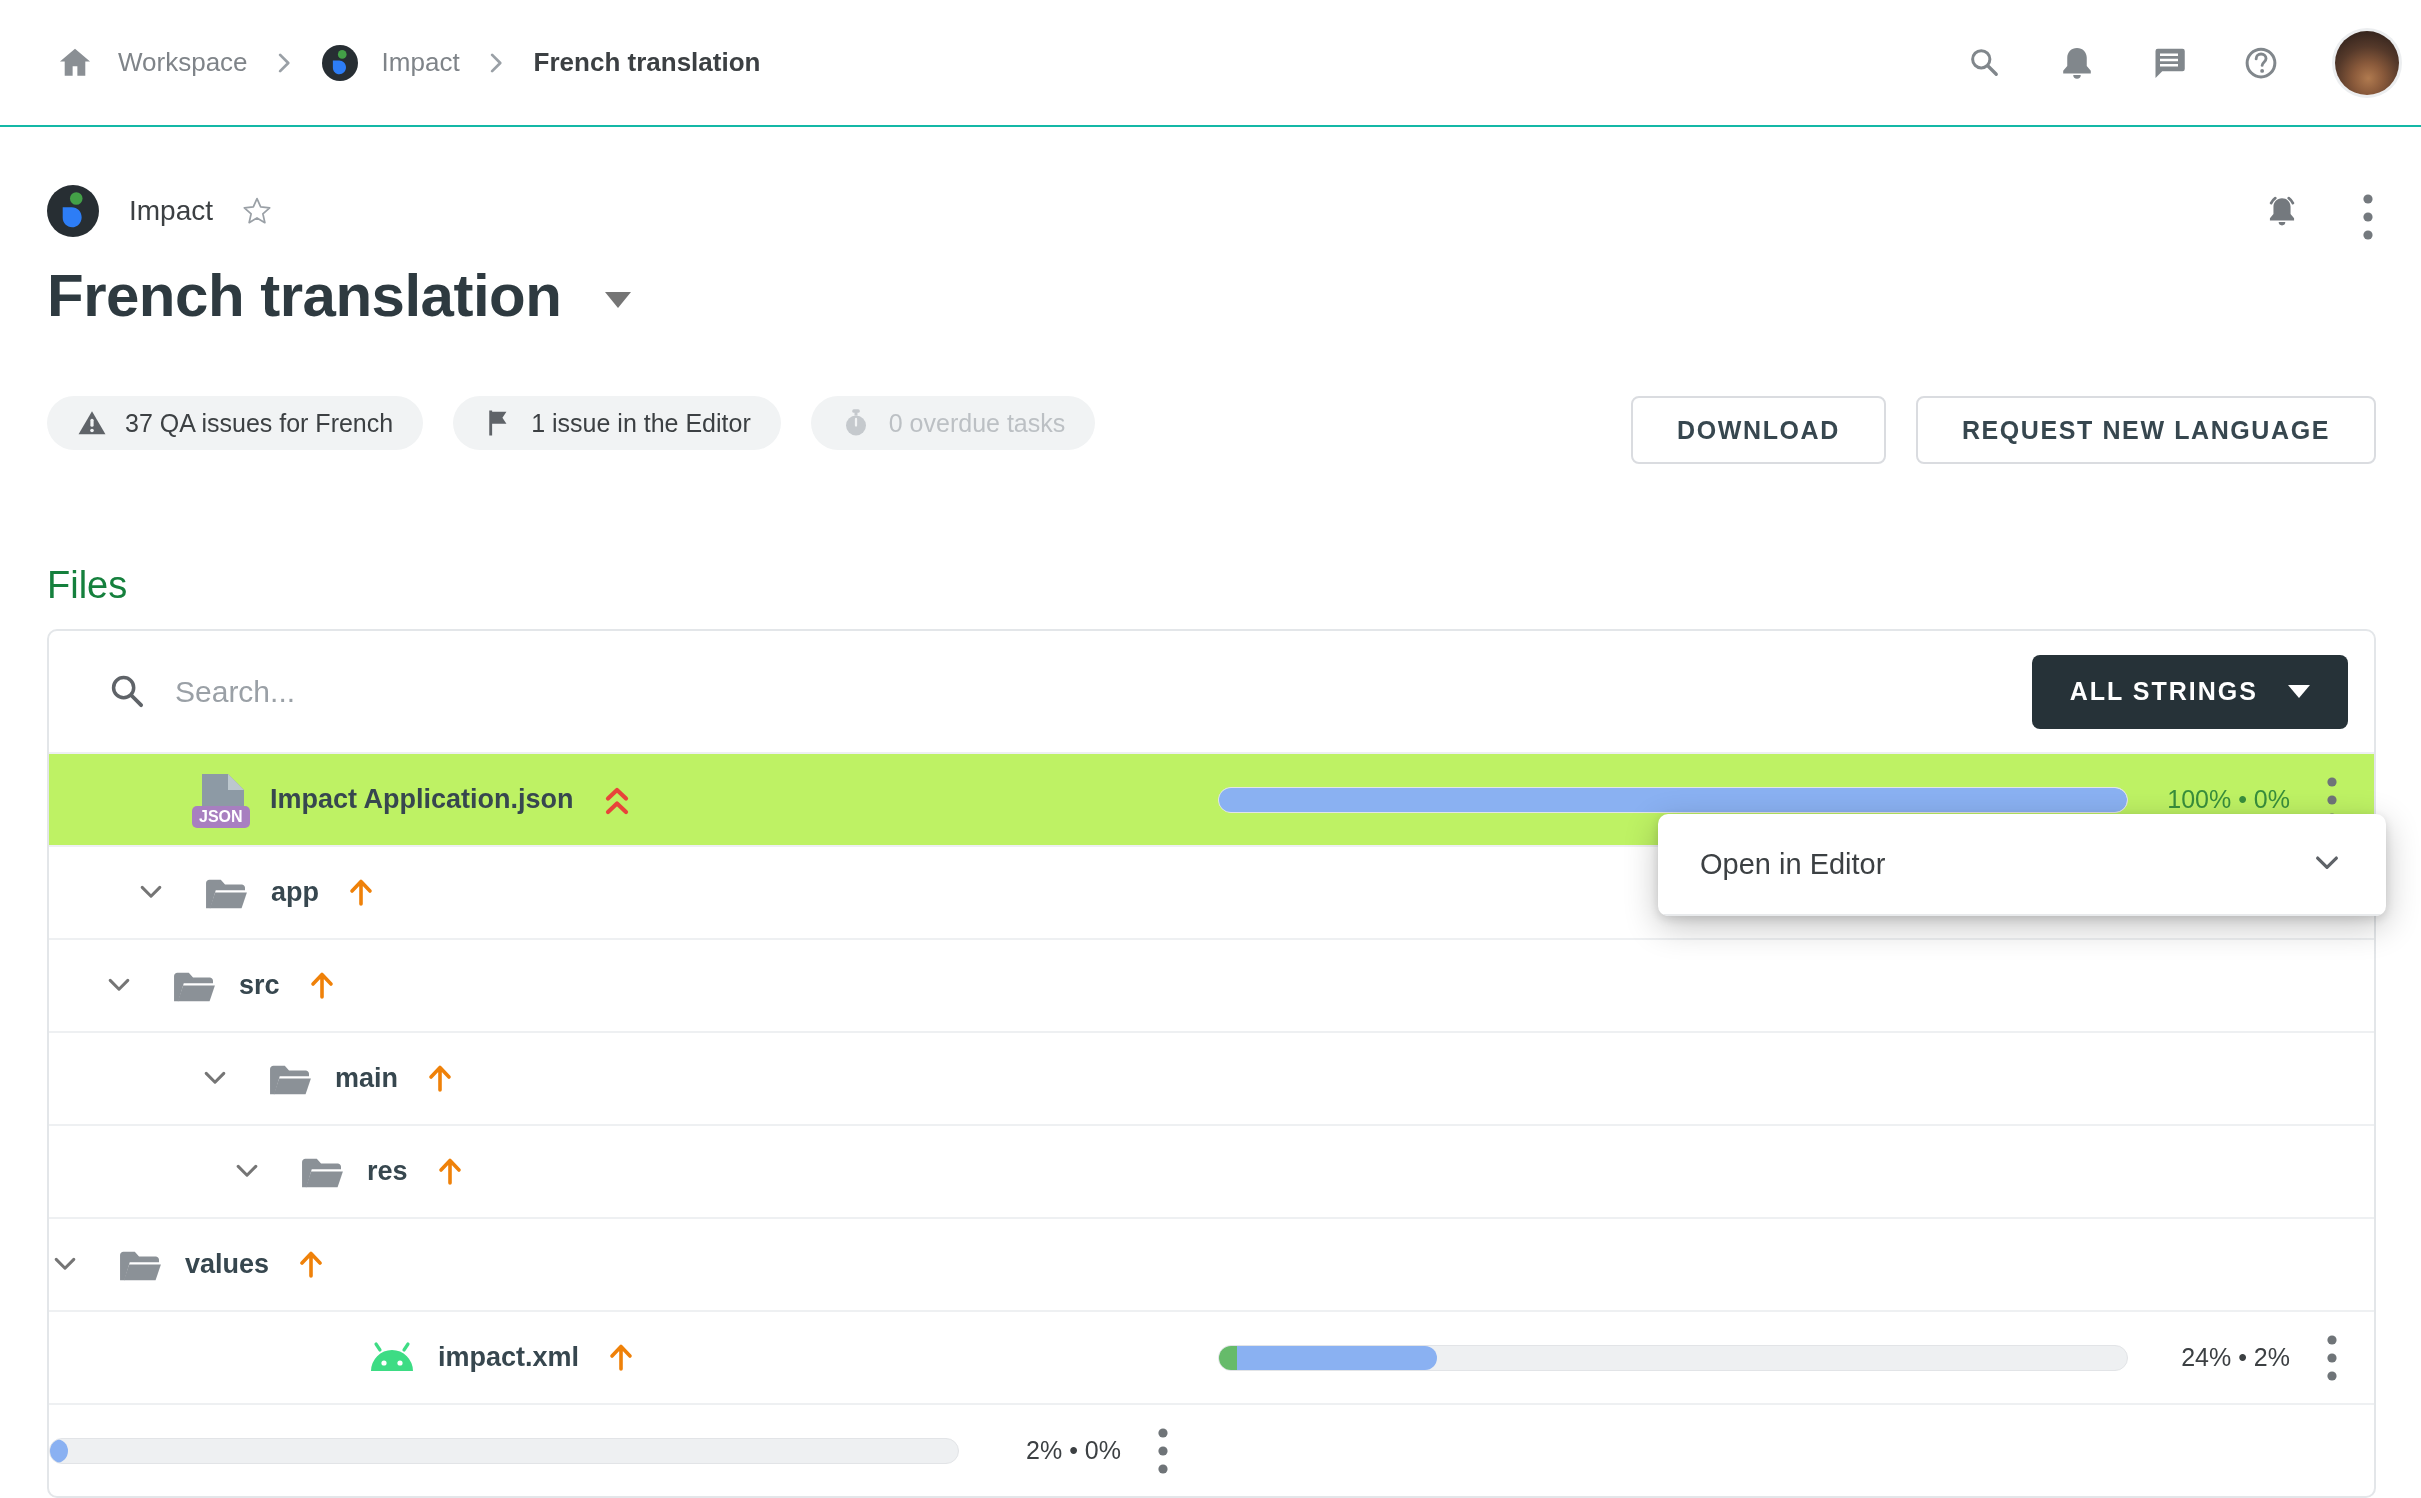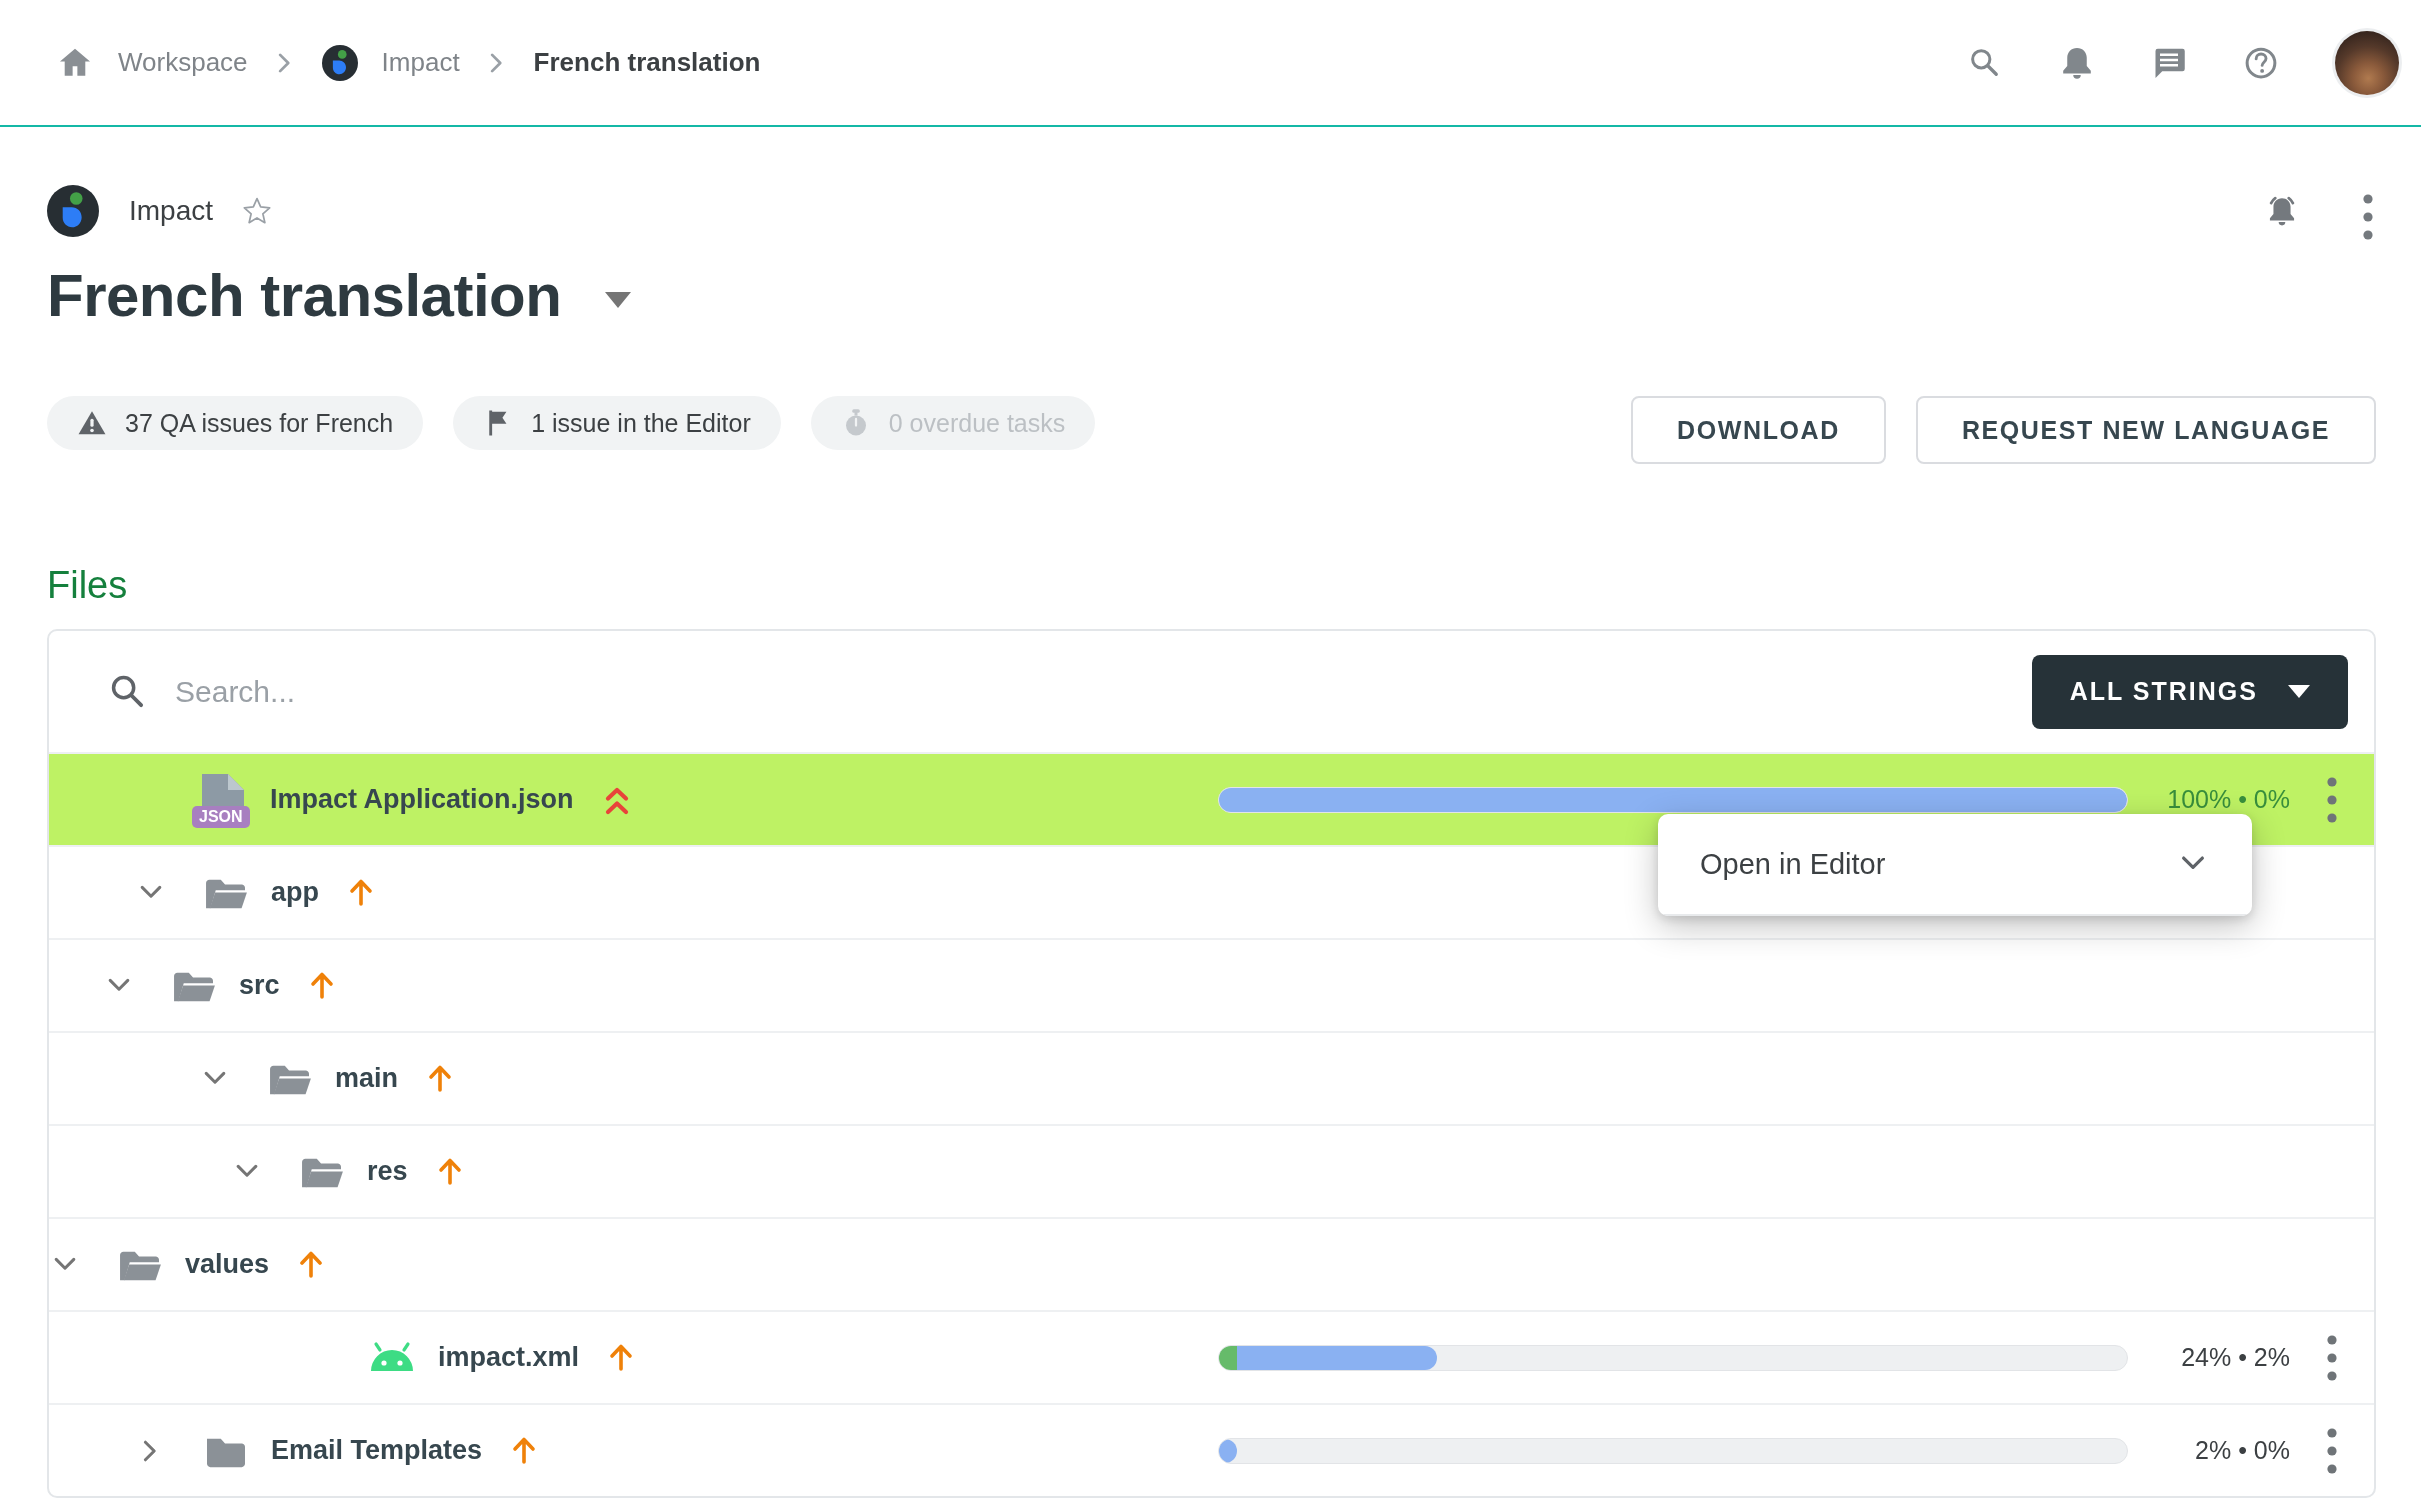--- a/index.html
+++ b/index.html
@@ -86,21 +86,21 @@
   
   .ind-file   { padding-left:149px; }
   .ind-l0     { padding-left:86px; }
   .ind-l1     { padding-left:54px; }
   .ind-l2     { padding-left:150px; }
   .ind-l3     { padding-left:182px; }
   .ind-l4     { }
   .ind-xml    { padding-left:319px; }
 
   
-  .menu { position:absolute; left:1658px; top:814px; width:594px; background:#fff; border-radius:10px;
+  .menu { position:absolute; left:1658px; top:814px; width:728px; background:#fff; border-radius:10px;
     box-shadow:0 10px 34px rgba(0,0,0,.24), 0 3px 10px rgba(0,0,0,.12); z-index:30; overflow:hidden; }
   .menu-head { height:102px; display:flex; align-items:center; justify-content:space-between;
     padding:0 42px; font-size:29px; color:#3c4043; border-bottom:2px solid #e8eaec; }
   .menu-head .mchev { width:34px; height:34px; color:#5f6368; display:flex; }
   .menu-list { padding-top:14px; }
   .menu-item { height:80px; display:flex; align-items:center; padding:0 42px; font-size:29px; color:#3c4043; }
   .menu-item.danger { height:96px; margin-top:14px; background:#fdeaea; border:3px solid #f28b82;
     border-radius:6px; }
 </style>
 </head>
@@ -481,38 +481,20 @@
       <span class="dots-cell">
           <span class="dots">
             <svg viewBox="0 0 12 48" width="12" height="48">
               <use href="#i-dots3"></use>
             </svg>
           </span>
         </span>
     </div>
 
     <div class="frow">
-      <div class="frow-left ind-l0">
-        <span class="chev right">
-            <svg viewBox="0 0 40 40" width="32" height="32">
-              <use href="#i-chevDown"></use>
-            </svg>
-          </span>
-        <span class="fold">
-            <svg viewBox="0 0 48 40" width="46" height="38">
-              <use href="#i-folder"></use>
-            </svg>
-          </span>
-        <span class="flabel">Email Templates</span>
-        <span class="up-arrow">
-            <svg viewBox="0 0 32 34" width="32" height="34">
-              <use href="#i-up"></use>
-            </svg>
-          </span>
-      </div>
       <div class="track">
         <span class="seg reviewed" style="width: 0%;"></span>
           <span class="seg translated" style="width: 2%;"></span>
       </div>
       <span class="pct">2% • 0%</span>
       <span class="dots-cell">
           <span class="dots">
             <svg viewBox="0 0 12 48" width="12" height="48">
               <use href="#i-dots3"></use>
             </svg>

